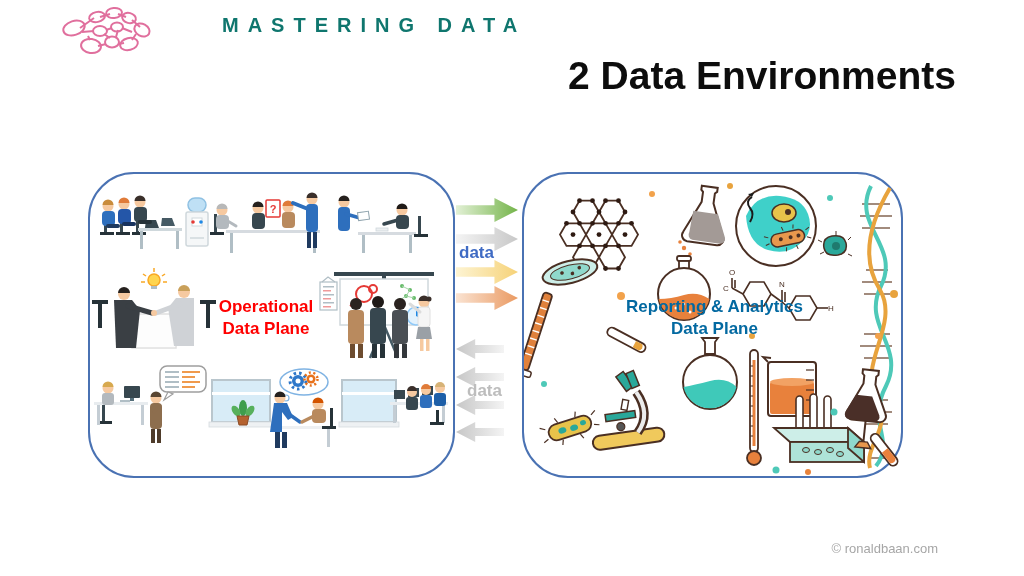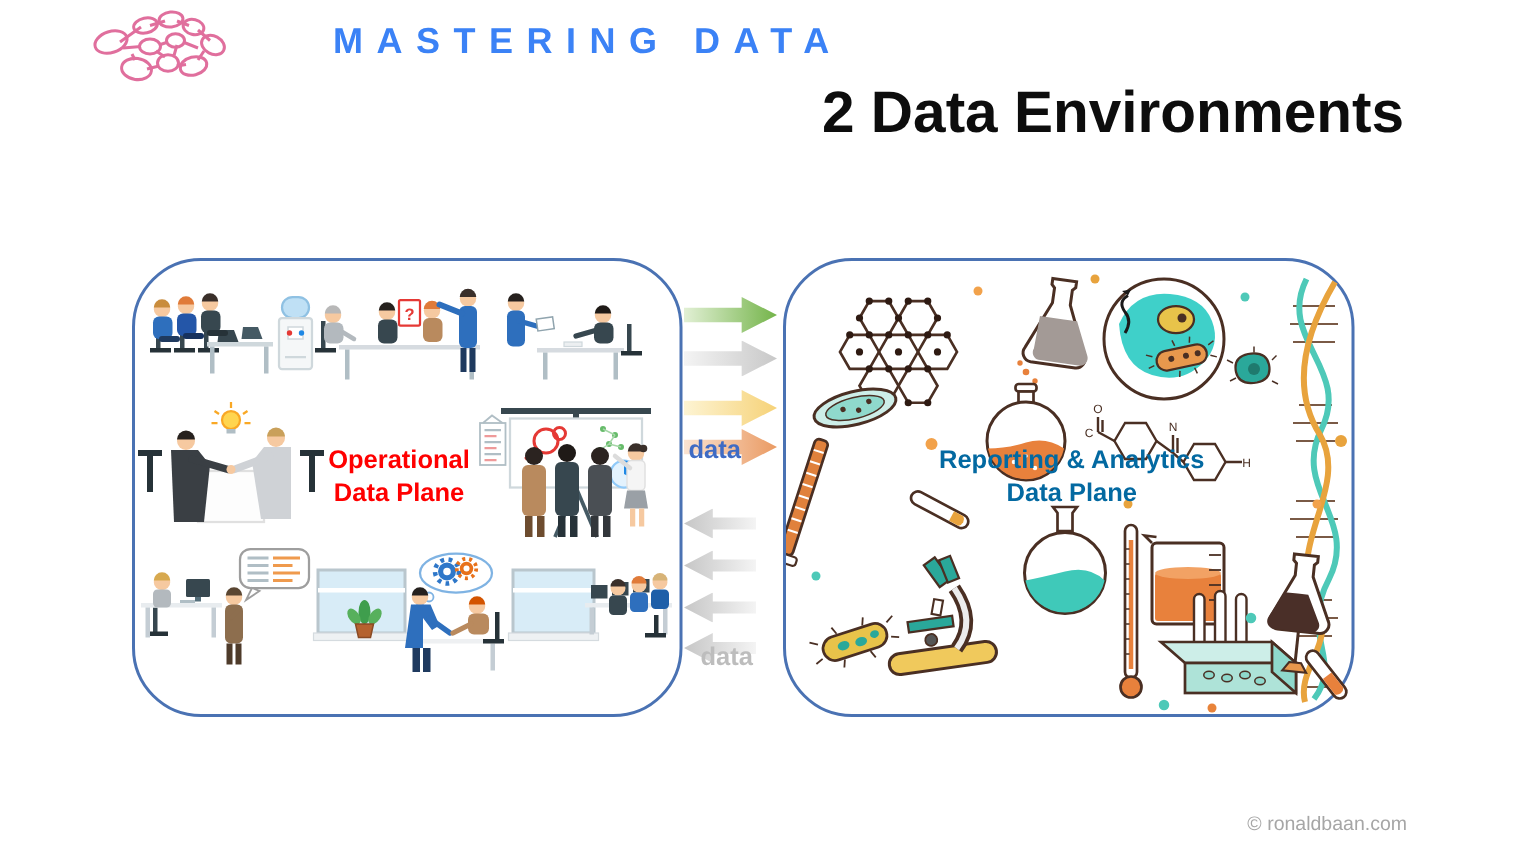--- a/index.html
+++ b/index.html
@@ -1,36 +1,36 @@
 <!DOCTYPE html>
 <html><head>
 <meta charset="utf-8">
 <style>
   html,body{margin:0;padding:0;background:#fff;}
   .slide{position:relative;width:1024px;height:576px;background:#ffffff;overflow:hidden;
          font-family:"Liberation Sans",sans-serif;}
   .abs{position:absolute;}
-  .brand{left:222px;top:14px;font-size:24px;font-weight:600;letter-spacing:9px;color:#3b82f6;}
-  .heading{left:408px;top:54px;width:528px;text-align:right;font-size:39px;font-weight:bold;color:#0d0d0d;}
+  .brand{left:222px;top:14px;font-size:20px;font-weight:600;letter-spacing:9px;color:#0f766e;}
+  .heading{left:428px;top:54px;width:528px;text-align:right;font-size:39px;font-weight:bold;color:#0d0d0d;}
   .panel{border:2px solid #4a72b3;border-radius:46px;background:#fff;box-sizing:border-box;}
   .panel-left{left:88px;top:172px;width:367px;height:306px;}
   .panel-right{left:522px;top:172px;width:381px;height:306px;}
   .plane-label{position:absolute;text-align:center;font-weight:bold;font-size:17px;line-height:1.28;z-index:5;}
   .label-left{left:78px;top:122px;width:196px;}
   .label-right{left:88px;top:122px;width:205px;}
   .arrow-r{position:absolute;width:62px;height:24px;
     clip-path:polygon(0 30%,62% 30%,62% 0,100% 50%,62% 100%,62% 70%,0 70%);}
   .arrow-l{position:absolute;width:48px;height:20px;
     clip-path:polygon(100% 30%,40% 30%,40% 0,0 50%,40% 100%,40% 70%,100% 70%);
     background:linear-gradient(90deg,#c6c6c6,#f4f4f4);}
   .a-green{background:linear-gradient(90deg,#e2f0d5,#74b44a);}
   .a-gray{background:linear-gradient(90deg,#f4f4f4,#c8c8c8);}
   .a-yellow{background:linear-gradient(90deg,#fdf4d3,#f6d278);}
   .a-orange{background:linear-gradient(90deg,#fae3d2,#ea9a62);}
-  .flow-label{position:absolute;font-size:17px;font-weight:bold;z-index:6;margin-top:47px;}
+  .flow-label{position:absolute;font-size:17px;font-weight:bold;z-index:6;}
   .watermark{right:86px;top:541px;font-size:13px;color:#a6a6a6;}
   svg{display:block;}
   .panel svg{position:absolute;left:0;top:0;}
 </style>
 </head>
 <body>
 
 <div class="slide">
 
   <svg class="abs" style="left:60px;top:4px;" width="104" height="62" viewBox="0 0 104 62">

